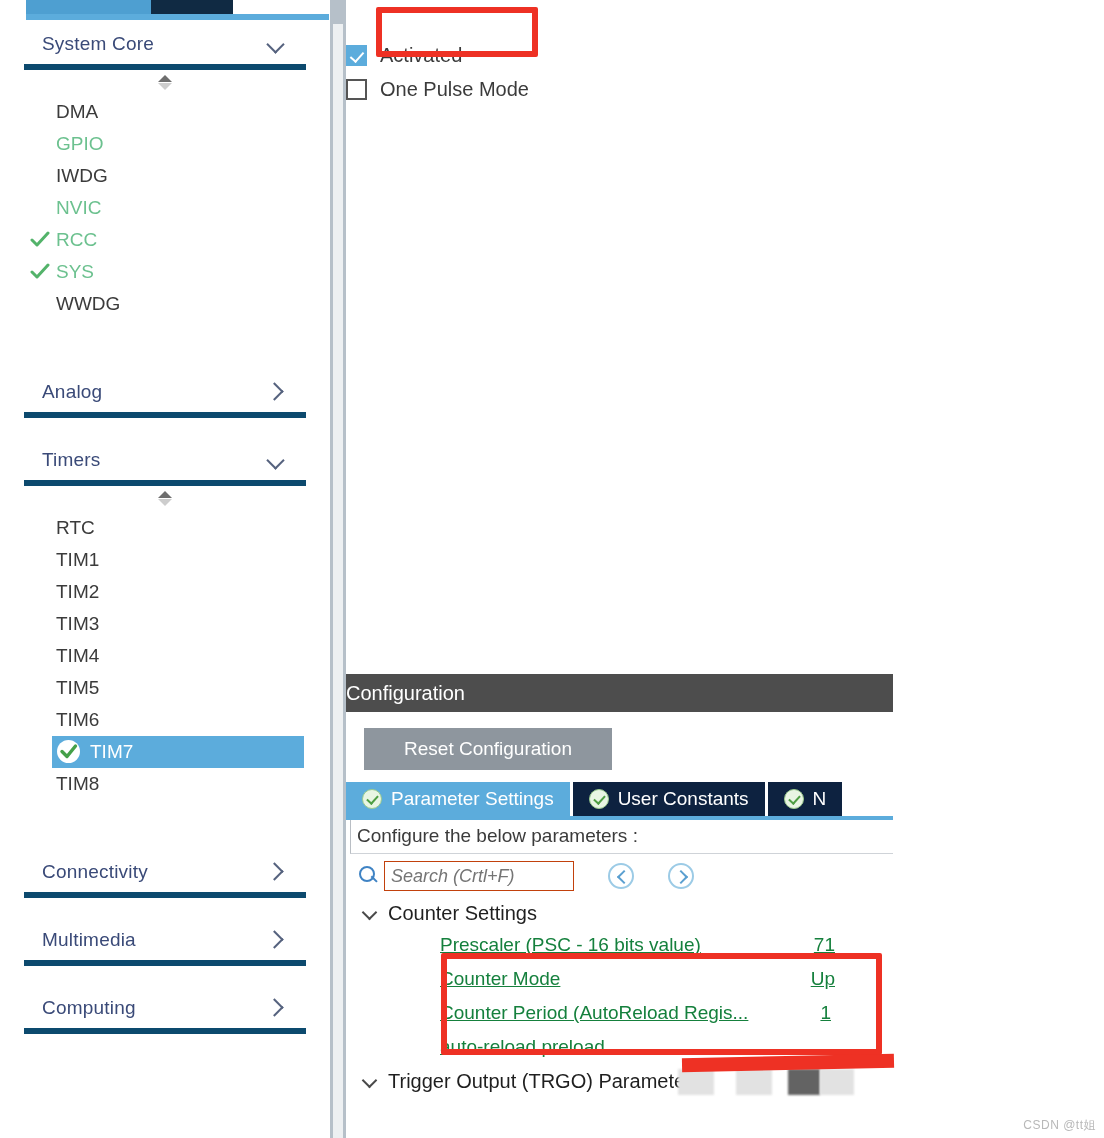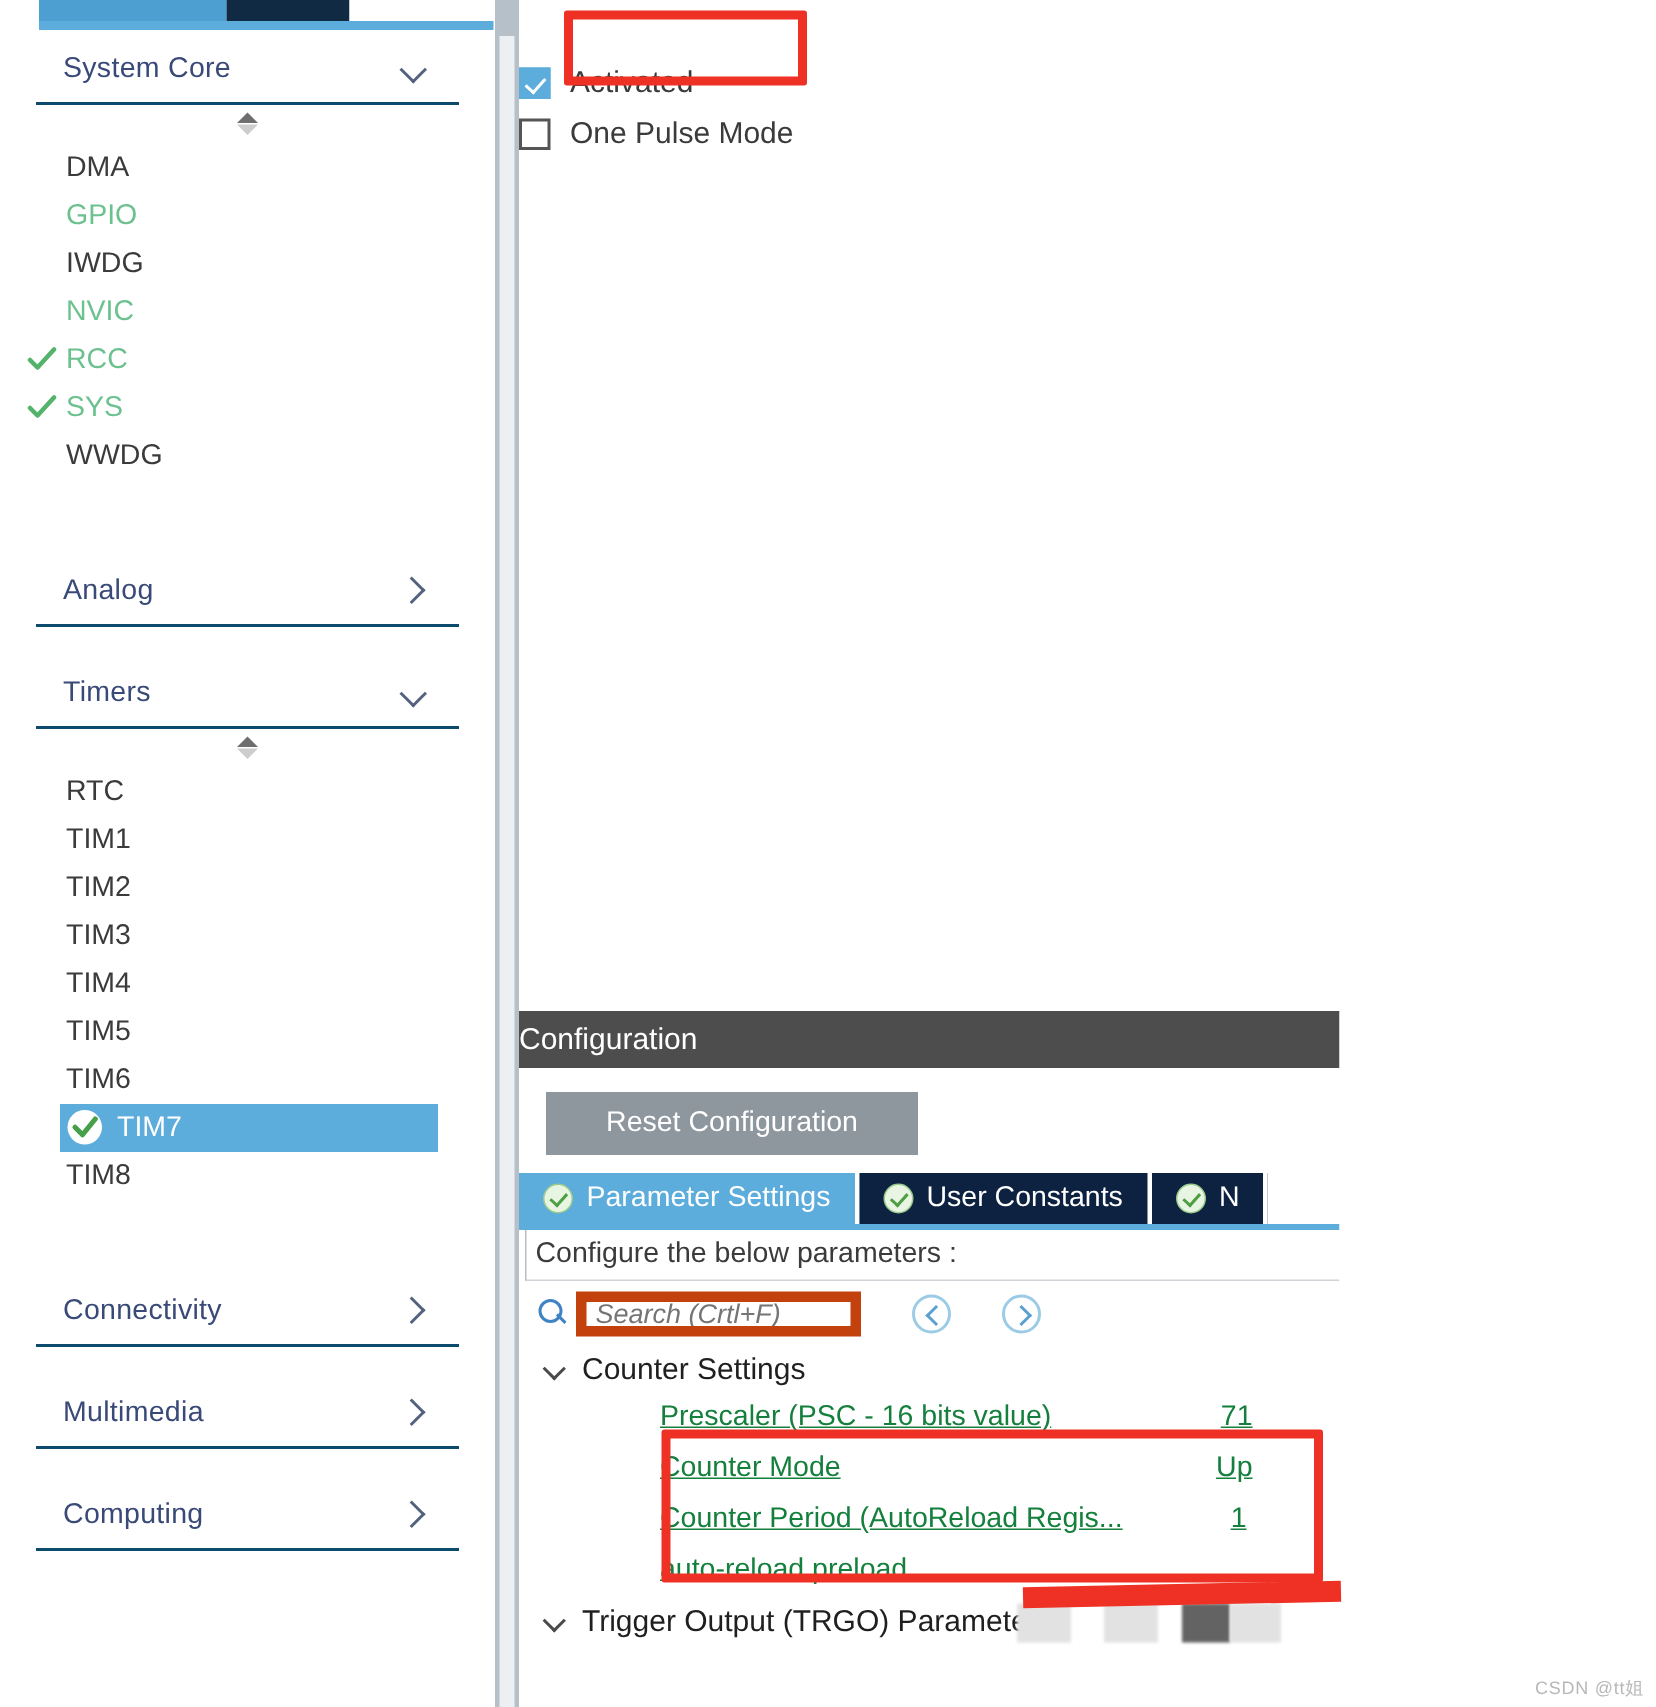--- a/index.html
+++ b/index.html
@@ -17,37 +17,37 @@
   .topstrip .tabA { position:absolute; left:26px; top:0; width:125px; height:14px; background:#4e9fd1; }
   .topstrip .tabB { position:absolute; left:151px; top:0; width:82px; height:15px; background:#102a43; }
   .topstrip .tabC { position:absolute; left:233px; top:0; width:96px; height:14px; background:#ffffff; }
   .topstrip .underline { position:absolute; left:26px; top:14px; width:303px; height:6px; background:#5cacdc; }
   .topstrip .railtop { position:absolute; left:330px; top:0; width:16px; height:24px; background:#b6c0c9; }
 
   
   .sidebar { position:absolute; left:0; top:24px; width:330px; height:1114px; background:#ffffff; }
   .sec-head {
     position:relative; height:46px; margin:0 24px; display:flex; align-items:center;
-    justify-content:space-between; border-bottom:2px solid #0c4a6e;
+    justify-content:space-between; border-bottom:6px solid #0c4a6e;
   }
   .sec-head .t { font-size:19px; color:#3a4a78; letter-spacing:.2px; padding-left:18px; }
   .chev { width:22px; height:22px; position:relative; margin-right:18px; }
   .chev::before {
     content:""; position:absolute; left:3px; top:5px; width:11px; height:11px;
     border-right:2px solid #55627e; border-bottom:2px solid #55627e;
     transform: rotate(45deg);
   }
   .chev.right::before { transform: rotate(-45deg); left:2px; top:4px; }
 
   .spinner { height:24px; display:flex; align-items:center; justify-content:center; }
   .spinner .up, .spinner .dn { width:0;height:0;border-left:7px solid transparent;border-right:7px solid transparent; }
   .spinner .up { border-bottom:7px solid #6e6e6e; }
   .spinner .dn { border-top:7px solid #cdcdcd; margin-top:1px; }
 
-  .item-list { padding: 2px 0 0 0; }
+  .item-list { padding: 2px 0 0 12px; }
   .item {
     height:32px; display:flex; align-items:center; font-size:19px;
     color:#3b3b3b; padding-left:44px; position:relative;
   }
   .item.green { color:#6cc18f; }
   .item .tick {
     position:absolute; left:18px; top:6px; width:20px; height:20px;
   }
   .item.sel { background:#5cacdc; color:#ffffff; margin:0 2px 0 40px; padding-left:38px; width:252px; }
   .item.sel .badge { position:absolute; left:4px; top:3px; width:25px; height:25px; }
@@ -112,21 +112,21 @@
   }
   .mag::before {
     content:""; position:absolute; left:3px; top:2px; width:12px; height:12px;
     border:2.4px solid #3f83c4; border-radius:50%;
   }
   .mag::after {
     content:""; position:absolute; left:14px; top:14px; width:8px; height:2.4px;
     background:#3f83c4; transform:rotate(45deg);
   }
   .search-input {
-    width:190px; height:30px; border:7px solid #c2410c; background:#fff;
+    width:190px; height:30px; border:1px solid #c2410c; background:#fff;
     font-size:18px; font-style:italic; color:#7f1d1d; padding:0 6px;
     font-family:"Liberation Sans", sans-serif;
   }
   .navbtn {
     width:26px; height:26px; border-radius:50%; border:2px solid #9ccbe6;
     position:relative; margin-left:34px; flex:0 0 auto; background:#fff;
   }
   .navbtn::before {
     content:""; position:absolute; left:9px; top:7px; width:8px; height:8px;
     border-left:2px solid #5a9fd0; border-bottom:2px solid #5a9fd0; transform:rotate(45deg);

